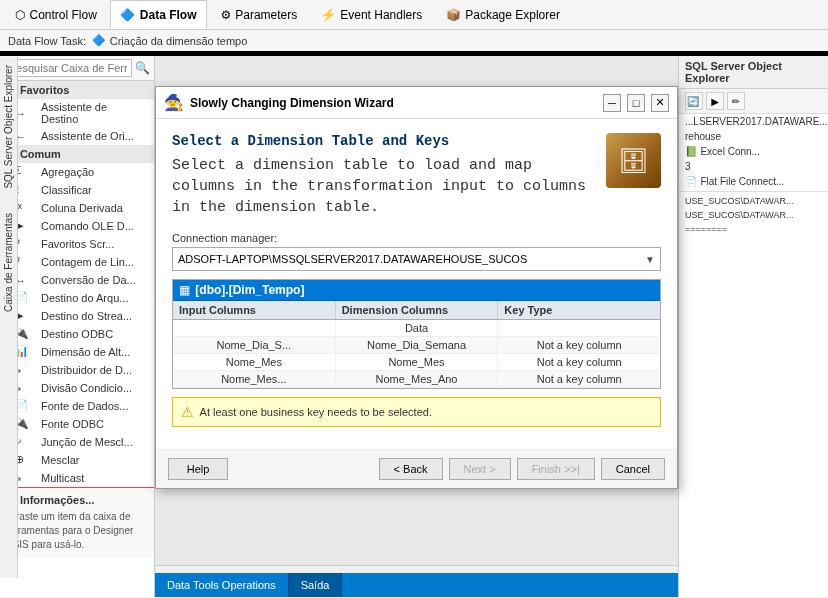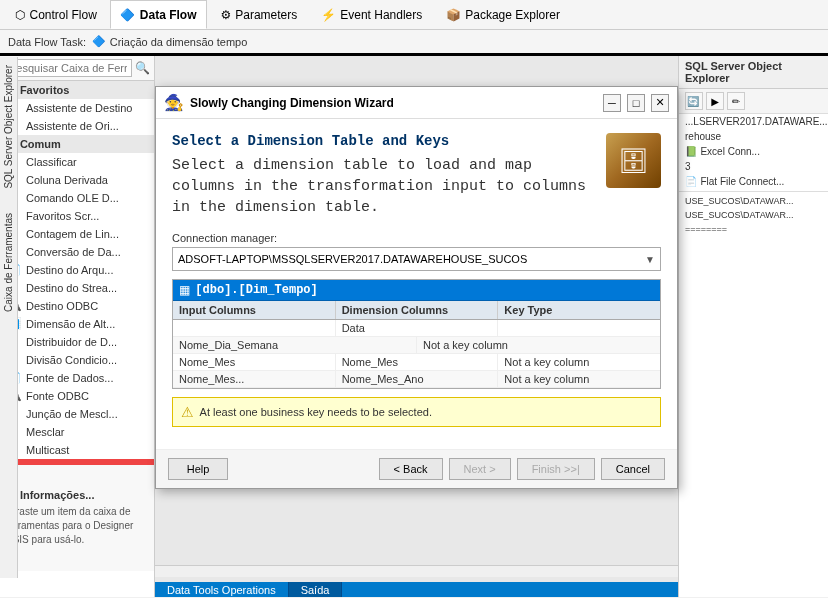--- a/index.html
+++ b/index.html
@@ -11,42 +11,42 @@
     }
     .top-tab {
       display: flex; align-items: center; gap: 4px; padding: 4px 10px; cursor: pointer; font-size: 12px; border: 1px solid transparent; margin-right: 2px; height: 100%;
     }
     .top-tab.active {
       background: white; border-color: #ccc; border-bottom-color: white; font-weight: 600;
     }
 
     
     .task-bar {
-      display: flex; align-items: center; background: #f5f5f5; border-bottom: 3px solid #000000; height: 26px; padding: 0 8px; gap: 6px;
+      display: flex; align-items: center; background: #f5f5f5; border-bottom: 5px solid #000000; height: 26px; padding: 0 8px; gap: 6px;
     }
     .task-bar-label { font-size: 11px; color: #333; }
     .task-bar-value { font-size: 11px; color: #333; display: flex; align-items: center; gap: 4px; }
 
     
     .main-layout {
       display: flex; width: 828px; height: calc(598px - 57px);
     }
 
     
     .sidebar {
       width: 155px; background: white; border-right: 1px solid #ccc; overflow-y: auto; flex-shrink: 0;
     }
     .sidebar-search {
       display: flex; align-items: center; border-bottom: 1px solid #ccc; padding: 3px 4px; gap: 3px; background: #f8f8f8;
     }
     .sidebar-search input {
       border: 1px solid #bbb; font-size: 11px; padding: 2px 4px; width: 100px; outline: none;
     }
     .sidebar-item {
-      display: flex; align-items: center; gap: 4px; padding: 2px 8px; cursor: pointer; font-size: 11px; color: #333;
+      display: flex; align-items: center; gap: 12px; padding: 2px 15px; cursor: pointer; font-size: 11px; color: #333;
     }
     .sidebar-item .item-icon { width: 14px; height: 14px; flex-shrink: 0; }
     .group-label {
       padding: 3px 6px; font-weight: 700; font-size: 11px; color: #333; background: #e8e8e8; display: flex; align-items: center; gap: 3px; cursor: pointer;
     }
 
     
     .right-area {
       flex: 1; position: relative; background: #e8e8e8; display: flex; flex-direction: column;
     }
@@ -90,51 +90,51 @@
     }
     .table-header-cell {
       padding: 3px 6px; font-size: 11px; font-weight: 600; color: #333; flex: 1; border-right: 1px solid #ccc;
     }
     .table-header-cell:last-child { border-right: none; }
 
     .table-view-row {
       display: flex; align-items: center; background: #0078d7; color: white; border-bottom: 1px solid #0060b0; padding: 3px 6px; gap: 5px; cursor: pointer;
     }
 
-    .table-data-row { display: flex; border-bottom: 1px solid #eee; }
+    .table-data-row { display: flex; border-bottom: 1px solid #eee; text-align: center; }
     .table-data-row:nth-child(even) { background: #f8f8f8; }
     .table-data-cell { padding: 2px 6px; font-size: 11px; color: #333; flex: 1; border-right: 1px solid #eee; }
     .table-data-cell:last-child { border-right: none; }
 
     .warning-box {
       display: flex; align-items: center; gap: 6px; background: #ffffd0; border: 1px solid #e0c000; padding: 6px 8px; margin-bottom: 8px; font-size: 11px; color: #333;
     }
     .warning-icon { color: #c8a000; font-size: 14px; }
 
     .dialog-footer {
       display: flex; align-items: center; justify-content: flex-end; gap: 6px; padding: 8px 12px; border-top: 1px solid #eee; background: #f5f5f5;
     }
     .footer-left { flex: 1; }
     .btn {
       padding: 4px 14px; font-size: 11px; border: 1px solid #aaa; background: #e8e8e8; cursor: pointer; min-width: 60px; text-align: center;
     }
     .btn:disabled, .btn.disabled { color: #aaa; cursor: default; }
 
     
     .status-bar {
-      position: absolute; bottom: 0; left: 0; right: 0; height: 15px; background: #007acc; display: flex; align-items: center;
+      position: absolute; bottom: 0; left: 0; right: 0; height: 24px; background: #007acc; display: flex; align-items: center;
     }
     .status-tab {
       padding: 2px 12px; font-size: 11px; color: white; cursor: pointer; background: #005a9e; border-right: 1px solid #004a8c; height: 100%; display: flex; align-items: center;
     }
     .status-tab.active { background: #007acc; }
 
     
     .info-section {
-      border-top: 6px solid #ef4444; padding: 24px 6px; background: #f8f8f8;
+      border-top: 1px solid #ef4444; padding: 6px 6px; background: #f8f8f8;
     }
     .info-header {
       display: flex; align-items: center; gap: 3px; font-size: 11px; font-weight: 600; color: #333; margin-bottom: 4px; cursor: pointer;
     }
     .info-text { font-size: 10px; color: #555; line-height: 1.4; }
 
     
     .right-side-content {
       width: 150px; background: white; border-left: 1px solid #ccc; flex-shrink: 0; display: flex; flex-direction: column; font-size: 10px; overflow: hidden;
     }
@@ -199,20 +199,24 @@
       <span>Assistente de Destino</span>
     </div>
     <div class="sidebar-item">
       <span class="item-icon">←</span>
       <span>Assistente de Ori...</span>
     </div>
 
     <div class="group-label">
       <span>▲</span>
       <span>Comum</span>
+    </div>
+    <div class="sidebar-item">
+      <span class="item-icon" style="font-size:10px;">Σ</span>
+      <span>Agregação</span>
     </div>
     <div class="sidebar-item">
       <span class="item-icon">↕</span>
       <span>Classificar</span>
     </div>
     <div class="sidebar-item">
       <span class="item-icon" style="font-size:9px;">fx</span>
       <span>Coluna Derivada</span>
     </div>
     <div class="sidebar-item">
@@ -317,35 +321,36 @@
               <span class="arrow">▼</span>
             </div>
           </div>
 
           <div class="form-row">
 
             <div class="table-container">
 
               <div class="table-view-row">
                 <span>▦</span>
-                <span style="font-weight:600;font-family:Liberation Mono, monospace;">[dbo].[Dim_Tempo]</span>
+                <span style="font-weight:600;">[dbo].[Dim_Tempo]</span>
               </div>
 
               <div class="table-header-row">
                 <div class="table-header-cell">Input Columns</div>
                 <div class="table-header-cell">Dimension Columns</div>
                 <div class="table-header-cell">Key Type</div>
               </div>
 
               <div class="table-data-row">
                 <div class="table-data-cell"></div>
                 <div class="table-data-cell">Data</div>
                 <div class="table-data-cell"></div>
               </div>
               <div class="table-data-row">
+                <div class="table-data-cell">Nome_Dia_S...</div>
                 <div class="table-data-cell">Nome_Dia_Semana</div>
                 <div class="table-data-cell">Not a key column</div>
               </div>
               <div class="table-data-row">
                 <div class="table-data-cell">Nome_Mes</div>
                 <div class="table-data-cell">Nome_Mes</div>
                 <div class="table-data-cell">Not a key column</div>
               </div>
               <div class="table-data-row">
                 <div class="table-data-cell">Nome_Mes...</div>

